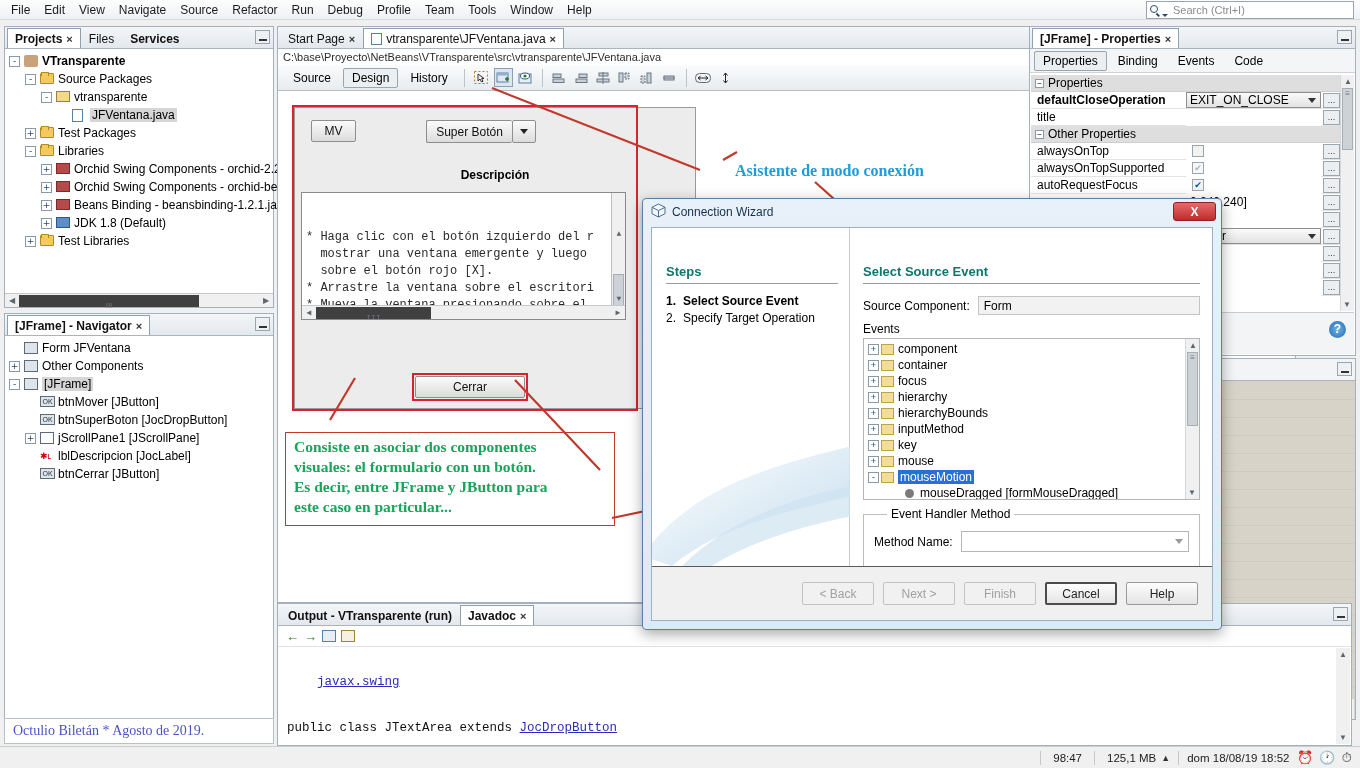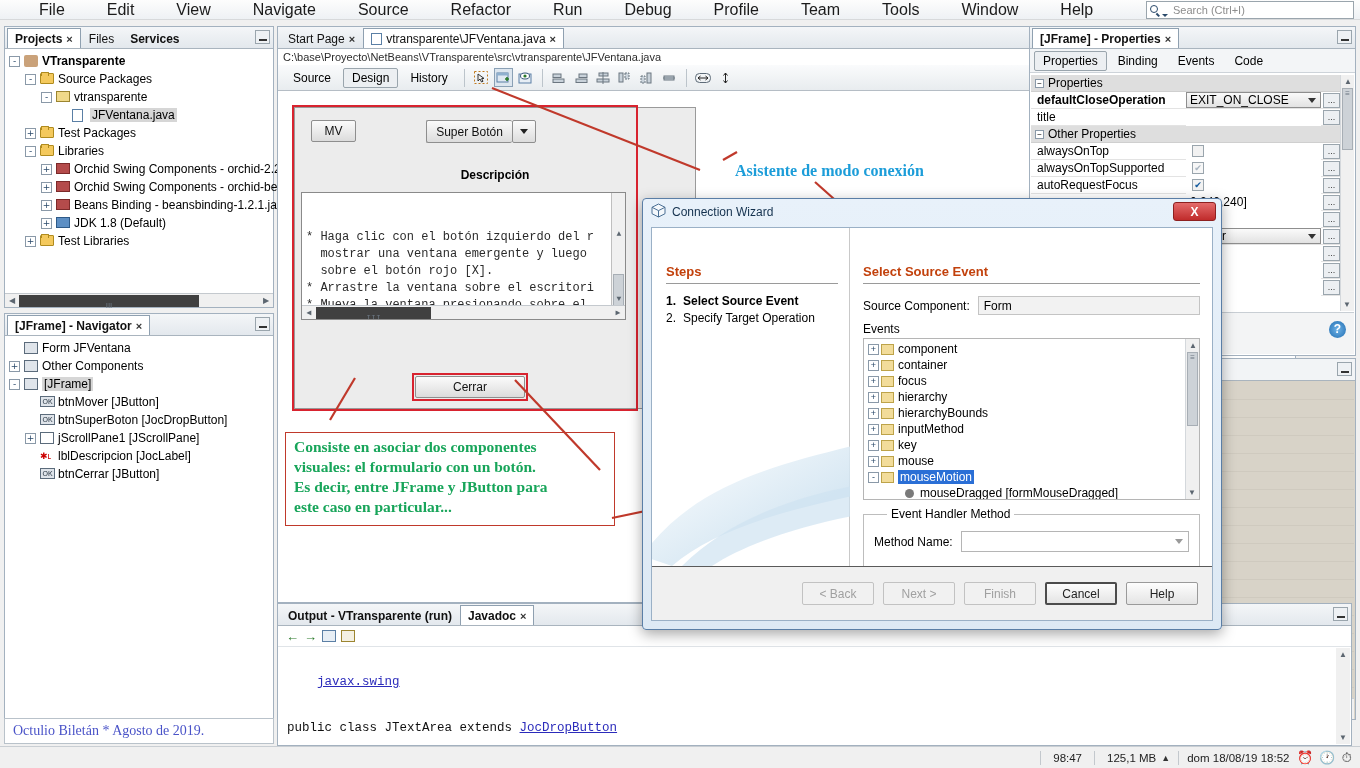--- a/index.html
+++ b/index.html
@@ -11,21 +11,21 @@
     background:#f0f0f0;
     position:relative;
   }
   
   #menubar {
     position:absolute; left:0; top:0; width:1360px; height:20px;
     background:linear-gradient(#fdfdfd,#eef1f4);
     border-bottom:1px solid #d7d9db;
     display:flex; align-items:center; padding-left:4px;
   }
-  #menubar .mi { padding:2px 7px; font-size:16px; color:#1b1b1b; white-space:nowrap;margin-left:28px; }
+  #menubar .mi { padding:2px 7px; font-size:12px; color:#1b1b1b; white-space:nowrap; }
   #searchbox {
     position:absolute; right:6px; top:1px; width:208px; height:18px;
     background:#fff; border:1px solid #9aa5ad;
     display:flex; align-items:center; padding-left:3px;
   }
   #searchbox .ph { color:#8d8d8d; font-size:11px; margin-left:5px; }
   .magn { width:11px; height:11px; position:relative; flex:none; }
   .magn i { position:absolute; width:8px; height:8px; border:1.5px solid #2b4a6b; border-radius:50%; left:0; top:0; }
   .magn b { position:absolute; width:4px; height:1.5px; background:#2b4a6b; transform:rotate(45deg); left:6px; top:9px; }
   .caret-sm { width:0;height:0;border-left:3px solid transparent;border-right:3px solid transparent;border-top:3px solid #2b4a6b;margin-left:1px;align-self:flex-end;margin-bottom:1px;}
@@ -130,21 +130,21 @@
     background:#f0f0f0; border:1px solid #5a7ea6; border-radius:4px;
     box-shadow:0 4px 14px rgba(0,0,0,.35);
     background:linear-gradient(#e8f1fa,#dde9f4);
   }
   #dlgtitle { height:26px; display:flex; align-items:center; padding-left:8px; gap:6px; font-size:12px; color:#14314e;}
   #dlgclose { position:absolute; right:5px; top:3px; width:43px; height:19px;
     background:linear-gradient(#e46b6b,#c02b2b); border:1px solid #8d2020; border-radius:3px;
     color:#fff; font-weight:bold; font-size:12px; display:flex; align-items:center; justify-content:center;}
   #dlgbody { position:absolute; left:8px; top:28px; right:8px; bottom:8px; background:#fff; border:1px solid #9ab0c6; }
   #dlgbody .whitearea { position:absolute; left:0; top:0; right:0; bottom:54px; overflow:hidden;}
-  .sec-title { font-weight:bold; font-size:13px; color:#c2410c; }
+  .sec-title { font-weight:bold; font-size:13px; color:#0f766e; }
   .hr { height:1px; background:#9a9a9a; }
   #dlgbuttons { position:absolute; left:0; right:0; bottom:0; height:54px; border-top:1px solid #5a5a5a; background:#f0f0f0;
     display:flex; align-items:center; justify-content:flex-end; gap:9px; padding-right:14px;}
   .dlgbtn { width:72px; height:23px; background:linear-gradient(#fdfdfd,#e4e4e4); border:1px solid #9a9a9a; border-radius:2px;
     font-size:12px; display:flex; align-items:center; justify-content:center; color:#222;}
   .dlgbtn.dis { color:#a0a0a0; background:#f1f1f1; border-color:#c2c2c2;}
   .dlgbtn.def { border:2px solid #4c4c4c; }
   .fieldset { position:absolute; border:1px solid #bdbdbd; }
   .fs-legend { position:absolute; top:-8px; left:23px; background:#fff; padding:0 4px; font-size:12px;}
   .ro-input { background:#f2f2f2; border:1px solid #c4c4c4; height:19px; display:flex; align-items:center; padding-left:5px; font-size:12px;}

